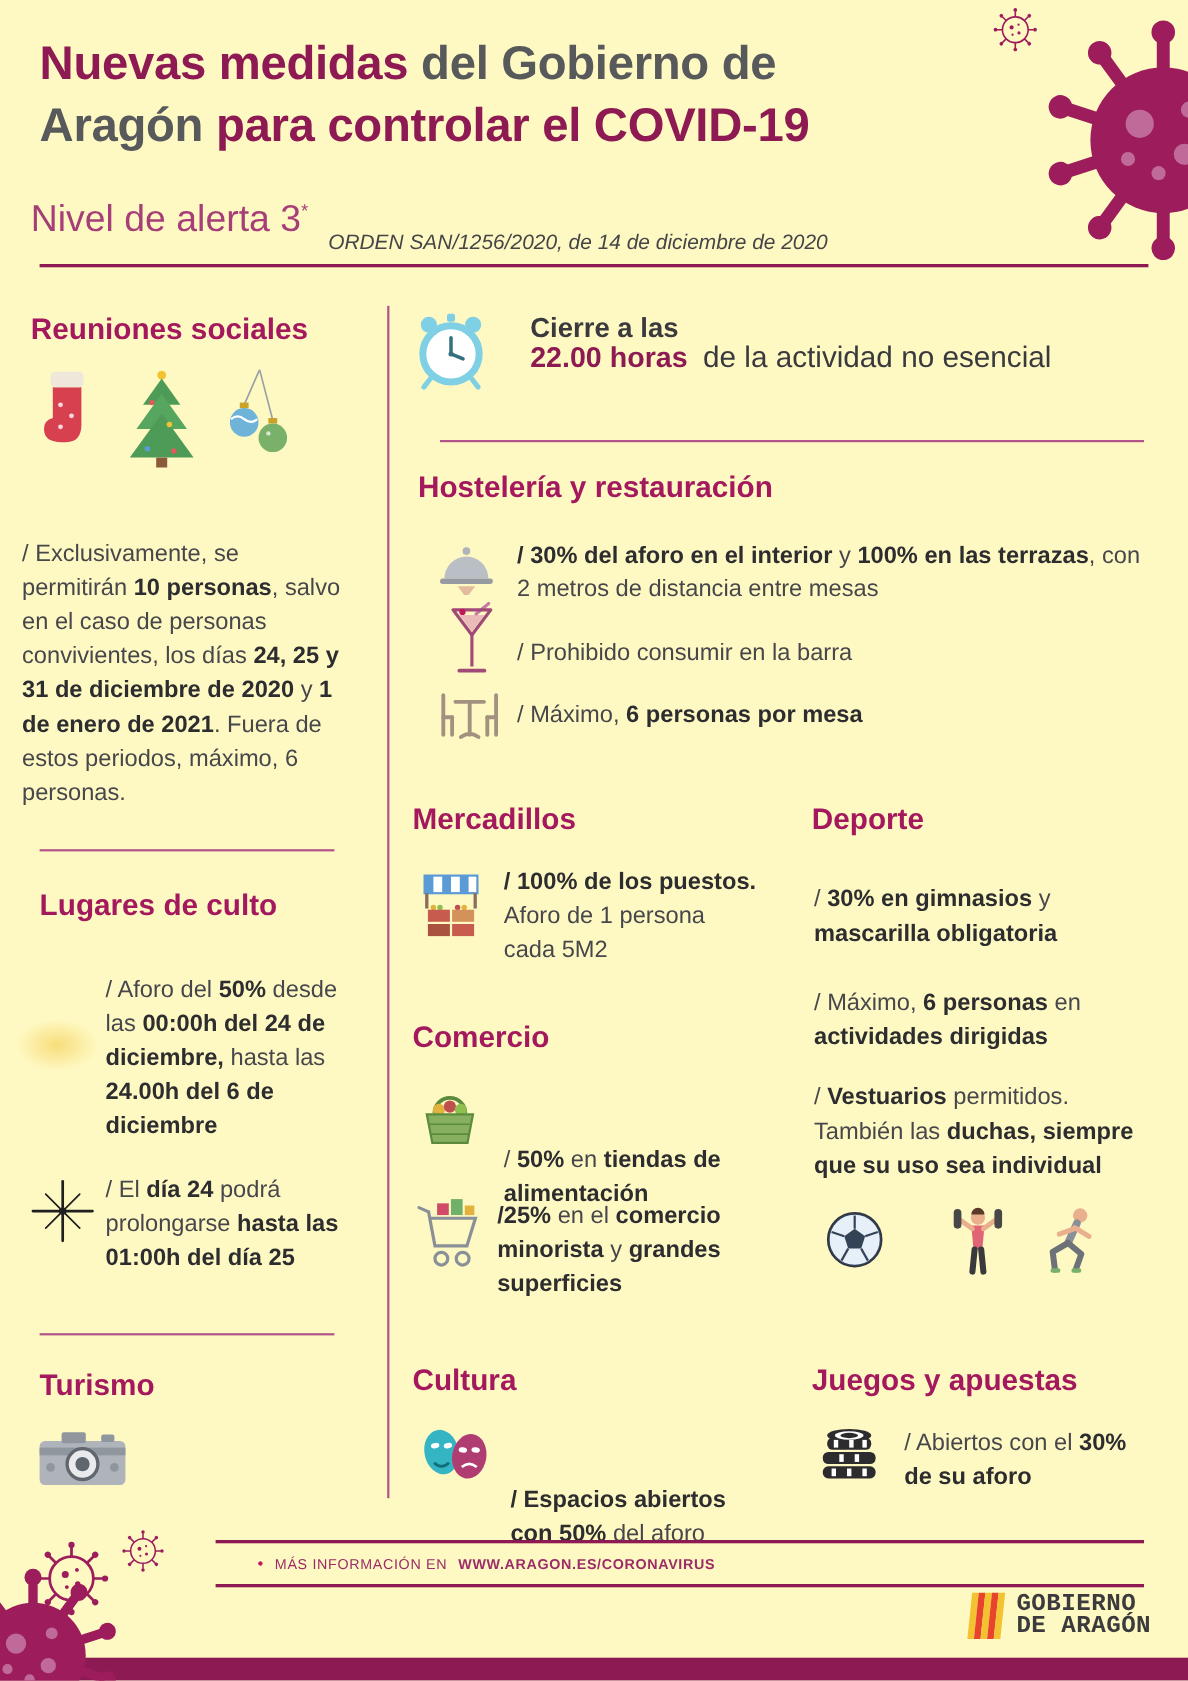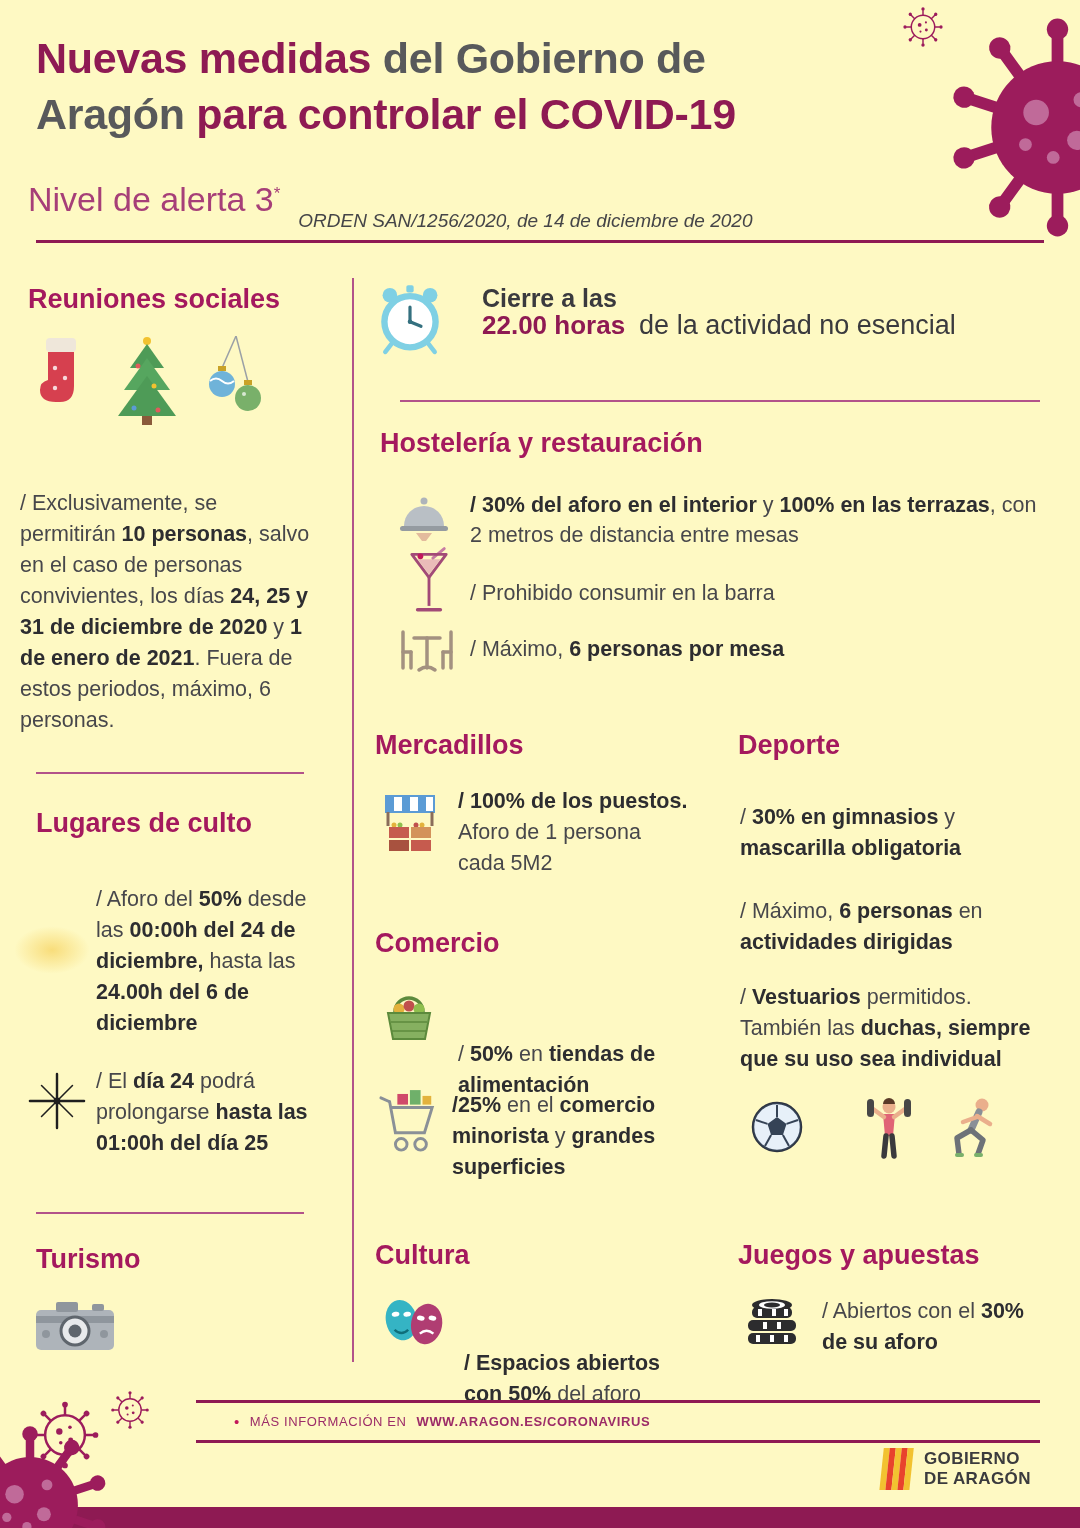--- a/index.html
+++ b/index.html
@@ -35,21 +35,21 @@
           background:radial-gradient(ellipse at center, rgba(247,216,110,0.85), rgba(247,216,110,0) 70%); }
 
   
   .info-bar { position:absolute; left:196px; top:1400px; width:844px;
               border-top:3px solid #8e1a53; border-bottom:3px solid #8e1a53;
               padding:10px 0 10px 38px; color:#9c2c68; font-size:13px; letter-spacing:0.6px;
               display:flex; align-items:center; gap:10px; }
   .info-bar .dot { color:#c2185b; font-size:15px; }
   .info-b { font-weight:700; }
   .gov { position:absolute; left:876px; top:1446px; display:flex; align-items:center; gap:10px; }
-  .gov-text { font-size:17px; font-weight:700; color:#3b3b3e; line-height:20px; letter-spacing:0.4px; }
+  .gov-text { font-size:22px; font-weight:700; color:#3b3b3e; line-height:20px; letter-spacing:0.4px;font-family:Liberation Mono, monospace; }
   .bottom-bar { position:absolute; left:0; top:1507px; width:1080px; height:21px; background:#8e1a53; }
 
   .icons-row { position:absolute; left:36px; top:336px; display:flex; gap:22px; align-items:flex-start; }
 </style>
 </head>
 <body>
 
 <svg style="position:absolute;width:0;height:0" aria-hidden="true">
   <defs>
     <g id="virus-solid">

